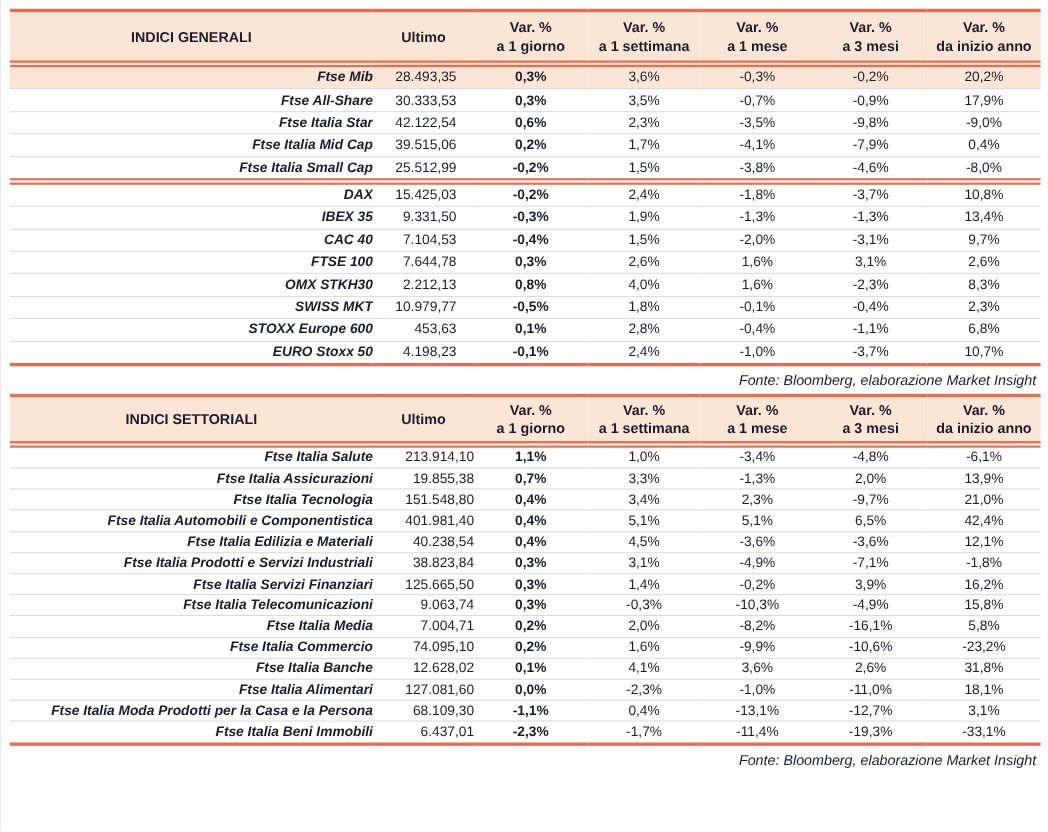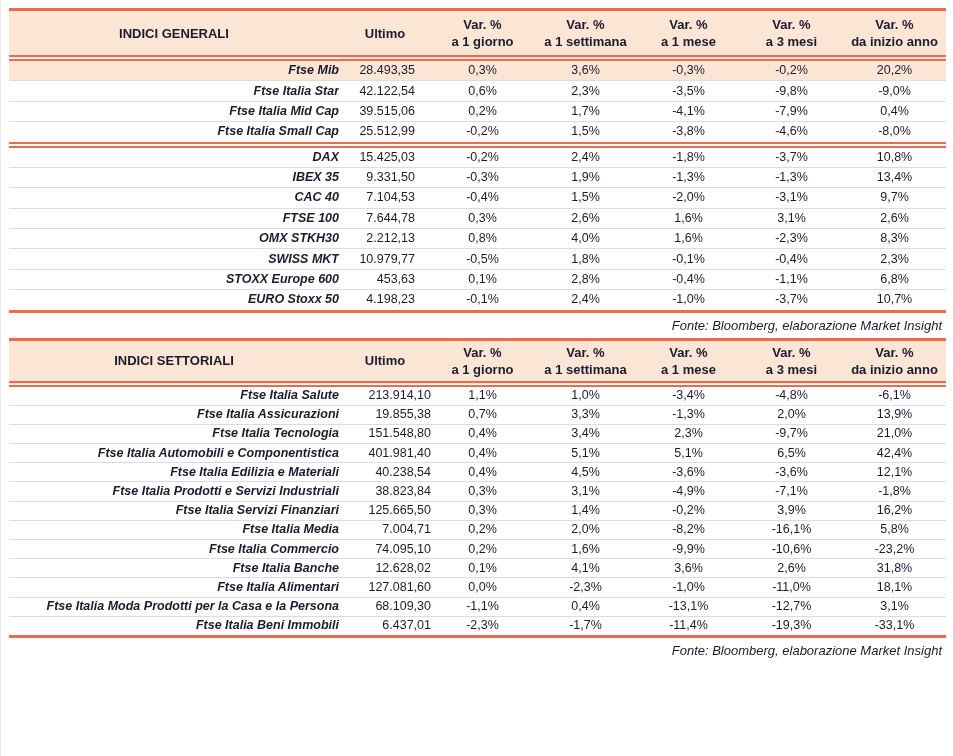--- a/index.html
+++ b/index.html
@@ -35,21 +35,21 @@
     border-bottom: 1px solid var(--divider);
   }
   .t2 tbody td { padding: 1.6px 0; }
   tbody.grp-first { border-bottom: 6px double var(--accent); }
   td.name {
     font-weight: bold; font-style: italic; text-align: right;
     padding-left: 4px; white-space: nowrap; overflow: hidden;
   }
   td.ultimo { text-align: right; padding-right: 16px; }
   td.pct { text-align: center; }
-  td.d1 { font-weight: normal; }
+  td.d1 { font-weight: bold; }
   tr.hl td { background: var(--header-bg); }
   .fonte {
     width: 937px; text-align: right; font-style: italic; font-size: 13px;
     padding: 5px 4px 5px 0; color: var(--text);
   }
 </style>
 </head>
 <body>
 
 <div class="page">
@@ -92,20 +92,29 @@
     </thead>
     <tbody class="grp-first">
         <tr class="hl">
           <td class="name">Ftse Mib</td>
           <td class="ultimo">28.493,35</td>
           <td class="pct d1">0,3%</td>
           <td class="pct">3,6%</td>
           <td class="pct">-0,3%</td>
           <td class="pct">-0,2%</td>
           <td class="pct">20,2%</td>
+        </tr>
+        <tr>
+          <td class="name">Ftse All-Share</td>
+          <td class="ultimo">30.333,53</td>
+          <td class="pct d1">0,3%</td>
+          <td class="pct">3,5%</td>
+          <td class="pct">-0,7%</td>
+          <td class="pct">-0,9%</td>
+          <td class="pct">17,9%</td>
         </tr>
         <tr>
           <td class="name">Ftse Italia Star</td>
           <td class="ultimo">42.122,54</td>
           <td class="pct d1">0,6%</td>
           <td class="pct">2,3%</td>
           <td class="pct">-3,5%</td>
           <td class="pct">-9,8%</td>
           <td class="pct">-9,0%</td>
         </tr>
@@ -300,20 +309,29 @@
         <tr>
           <td class="name">Ftse Italia Servizi Finanziari</td>
           <td class="ultimo">125.665,50</td>
           <td class="pct d1">0,3%</td>
           <td class="pct">1,4%</td>
           <td class="pct">-0,2%</td>
           <td class="pct">3,9%</td>
           <td class="pct">16,2%</td>
         </tr>
         <tr>
+          <td class="name">Ftse Italia Telecomunicazioni</td>
+          <td class="ultimo">9.063,74</td>
+          <td class="pct d1">0,3%</td>
+          <td class="pct">-0,3%</td>
+          <td class="pct">-10,3%</td>
+          <td class="pct">-4,9%</td>
+          <td class="pct">15,8%</td>
+        </tr>
+        <tr>
           <td class="name">Ftse Italia Media</td>
           <td class="ultimo">7.004,71</td>
           <td class="pct d1">0,2%</td>
           <td class="pct">2,0%</td>
           <td class="pct">-8,2%</td>
           <td class="pct">-16,1%</td>
           <td class="pct">5,8%</td>
         </tr>
         <tr>
           <td class="name">Ftse Italia Commercio</td>

